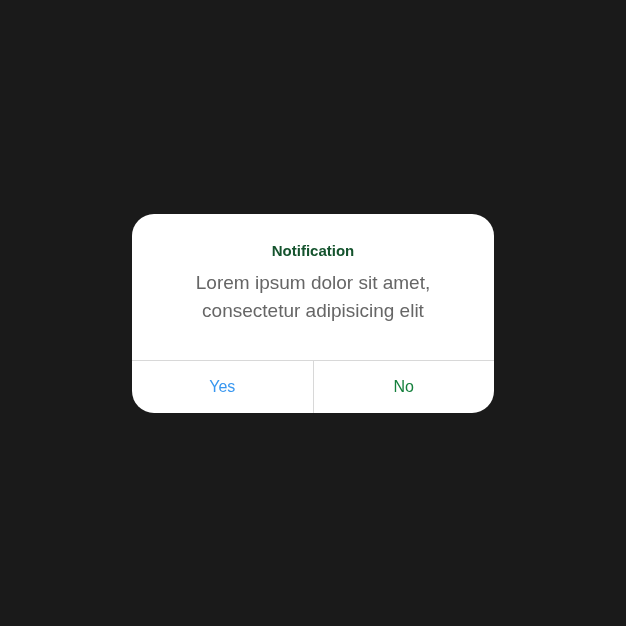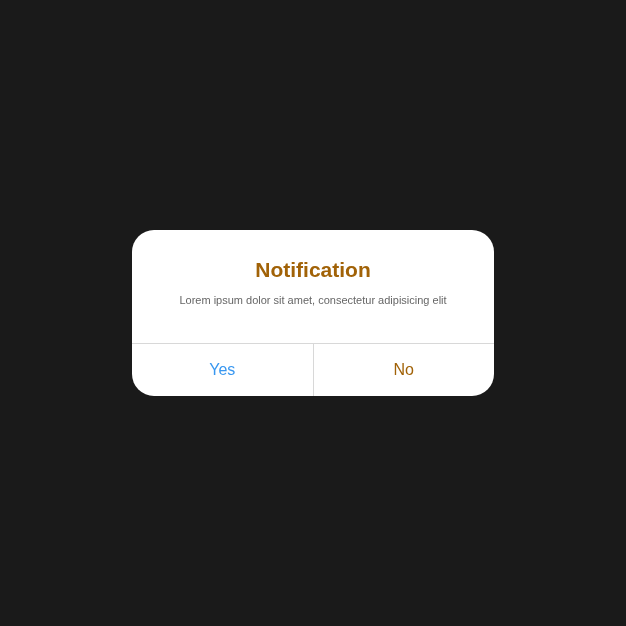--- a/index.html
+++ b/index.html
@@ -20,27 +20,27 @@
       background-color: #ffffff;
       border-radius: 22px;
       width: 362px;
       overflow: hidden;
     }
     .dialog-content {
       padding: 28px 28px 22px 28px;
       text-align: center;
     }
     .dialog-title {
-      font-size: 21px;
+      font-size: 15px;
       font-weight: 700;
-      color: #a16207;
+      color: #14532d;
       margin-bottom: 10px;
     }
     .dialog-message {
-      font-size: 11px;
+      font-size: 19px;
       color: #666666;
       line-height: 1.5;
       padding: 0 10px;
     }
     .dialog-buttons {
       display: flex;
       border-top: 1px solid #d8d8d8;
       margin-top: 12px;
     }
     .dialog-button {
@@ -52,21 +52,21 @@
       cursor: pointer;
       background: none;
       border: none;
       font-family: inherit;
     }
     .dialog-button-yes {
       color: #3897f0;
       border-right: 1px solid #d8d8d8;
     }
     .dialog-button-no {
-      color: #a16207;
+      color: #15803d;
     }
   </style>
 </head>
 <body>
 
 <div class="dialog">
   <div class="dialog-content">
     <div class="dialog-title">Notification</div>
     <div class="dialog-message">Lorem ipsum dolor sit amet, consectetur adipisicing elit</div>
   </div>

